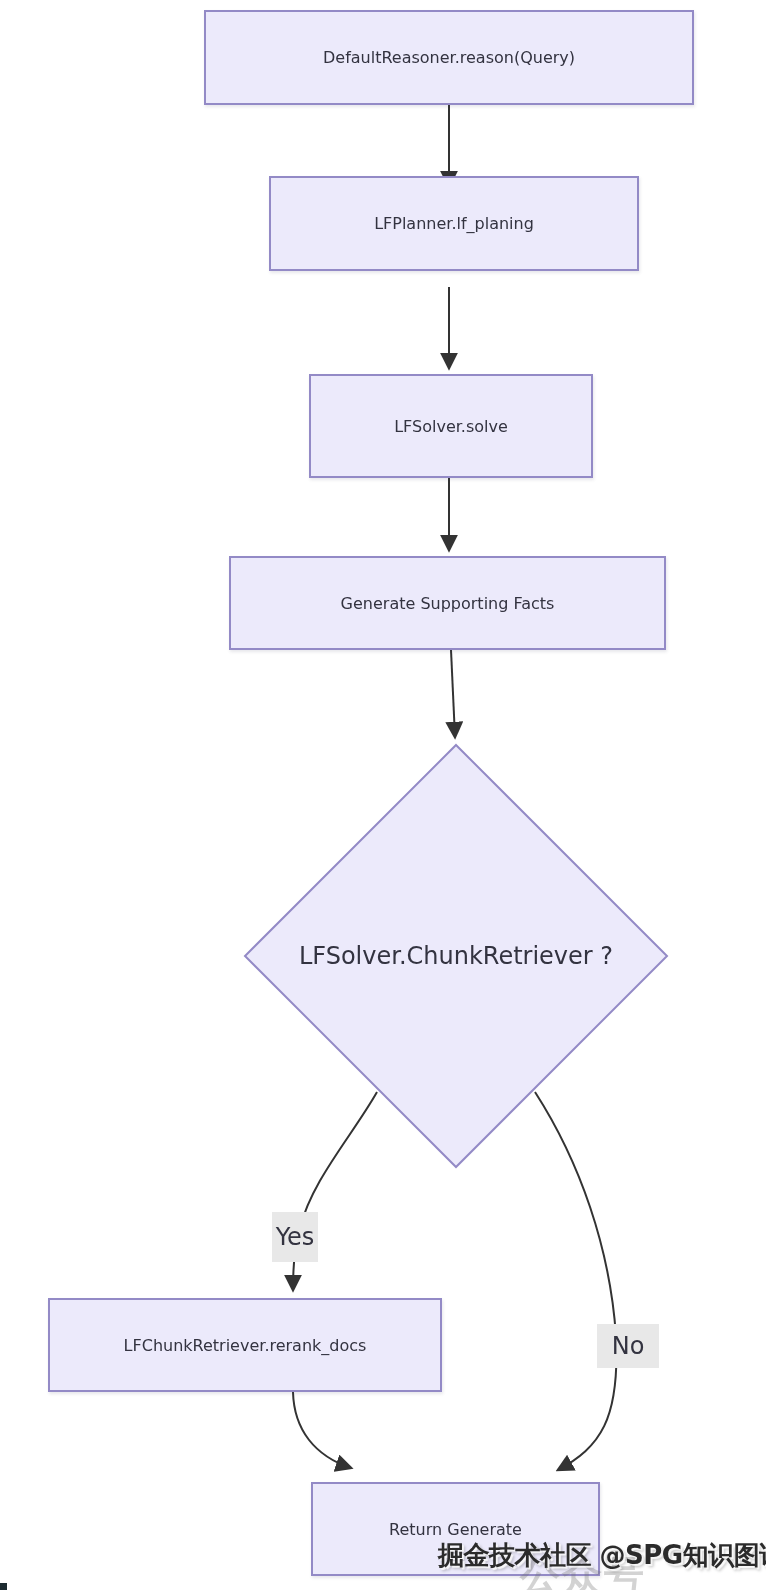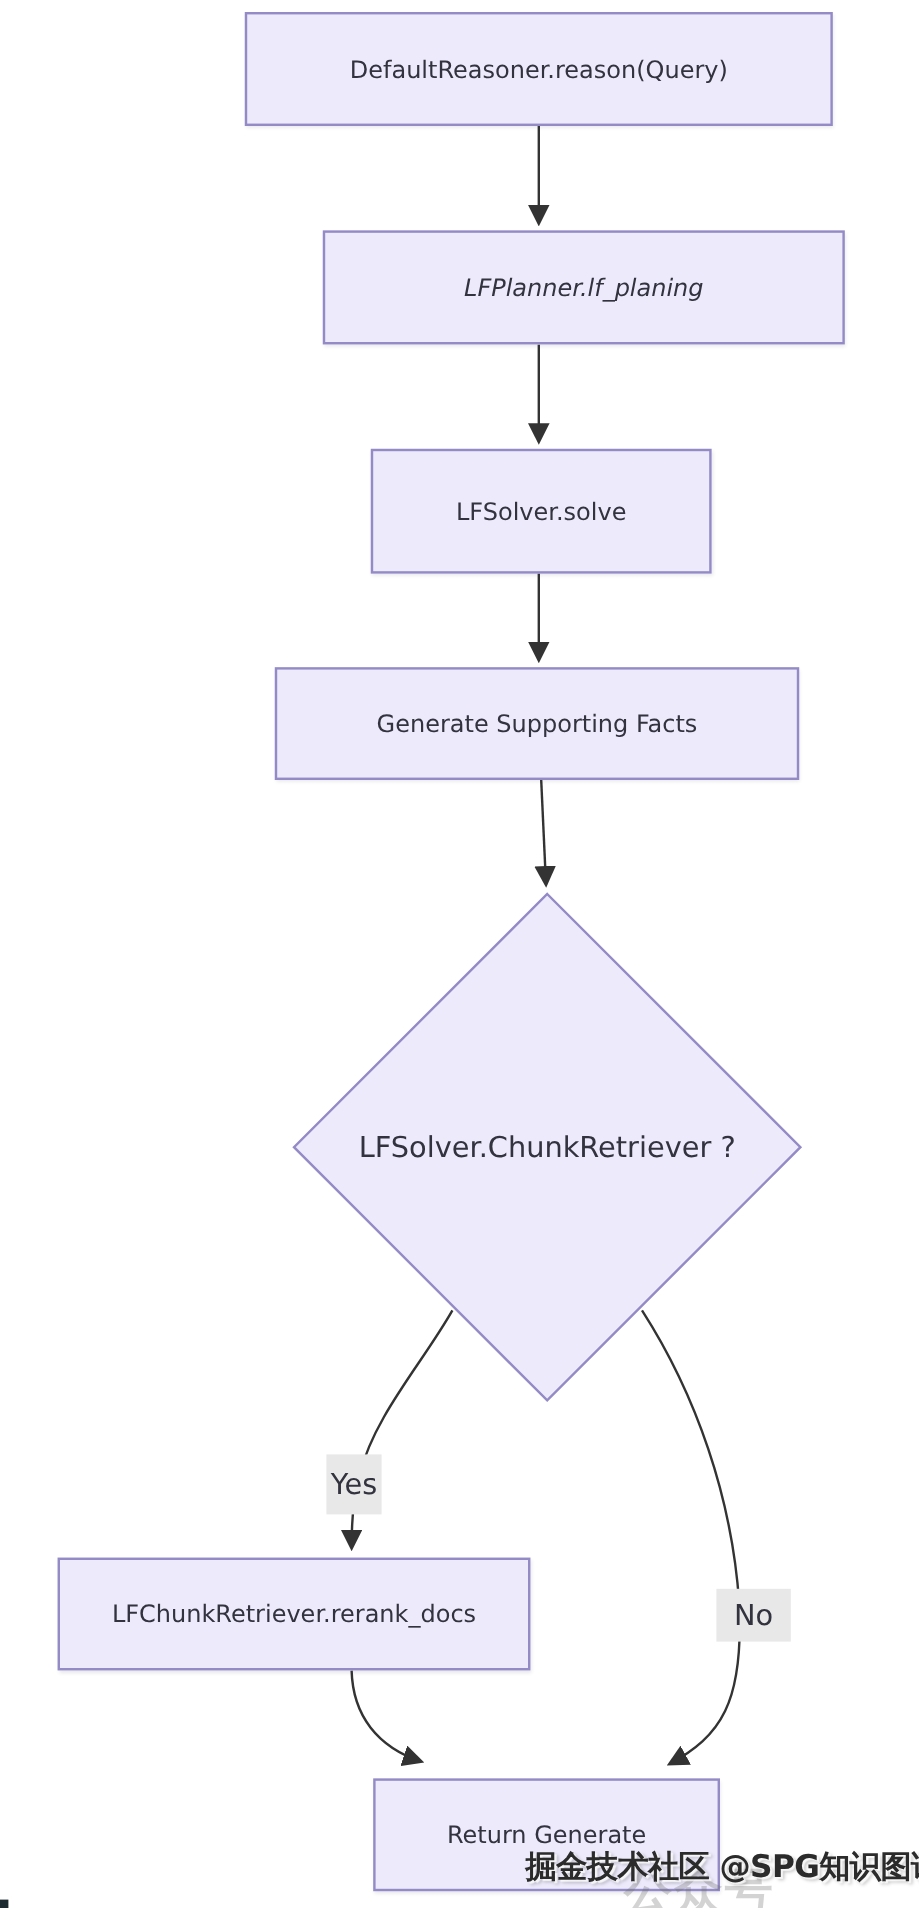--- a/index.html
+++ b/index.html
@@ -22,21 +22,21 @@
   .edges-svg{position:absolute;left:0;top:0;width:766px;height:1590px;}
   .edge{stroke:var(--edge-color);stroke-width:2;fill:none;}
   .arrowhead{fill:var(--edge-color);stroke:none;}
   .shape{fill:var(--node-fill);stroke:var(--node-border);stroke-width:2;}
   .node{
     position:absolute;
     background:var(--node-fill);
     border:2px solid var(--node-border);
     display:flex;align-items:center;justify-content:center;
     color:var(--text-color);
-    font-size:20px;
+    font-size:16px;
     text-align:left;
     box-shadow:1px 2px 3px rgba(60,60,90,0.12);
   }
   .diamond-label{
     position:absolute;
     display:flex;align-items:center;justify-content:center;
     color:var(--text-color);
     font-size:24px;text-align:left;
   }
   .edge-label{
@@ -96,21 +96,21 @@
     <path class="edge" d="M535,1092 C580,1162 610,1248 616,1336 C620,1420 600,1447 558,1470" marker-end="url(#arrow)"></path>
     <path class="edge" d="M293,1392 C294,1430 315,1456 351,1468" marker-end="url(#arrow)"></path>
 
     <polygon class="shape" points="456,745 667,956 456,1167 245,956"></polygon>
   </svg>
 
   <div class="node" style="left:204px;top:10px;width:490px;height:95px;">
     <span>DefaultReasoner.reason(Query)</span>
   </div>
 
-  <div class="node" style="left:269px;top:192px;width:435px;height:95px;font-style:italic;">
+  <div class="node" style="left:269px;top:176px;width:370px;height:95px;">
     <span>LFPlanner.lf_planing</span>
   </div>
 
   <div class="node" style="left:309px;top:374px;width:284px;height:104px;">
     <span>LFSolver.solve</span>
   </div>
 
   <div class="node" style="left:229px;top:556px;width:437px;height:94px;">
     <span>Generate Supporting Facts</span>
   </div>

